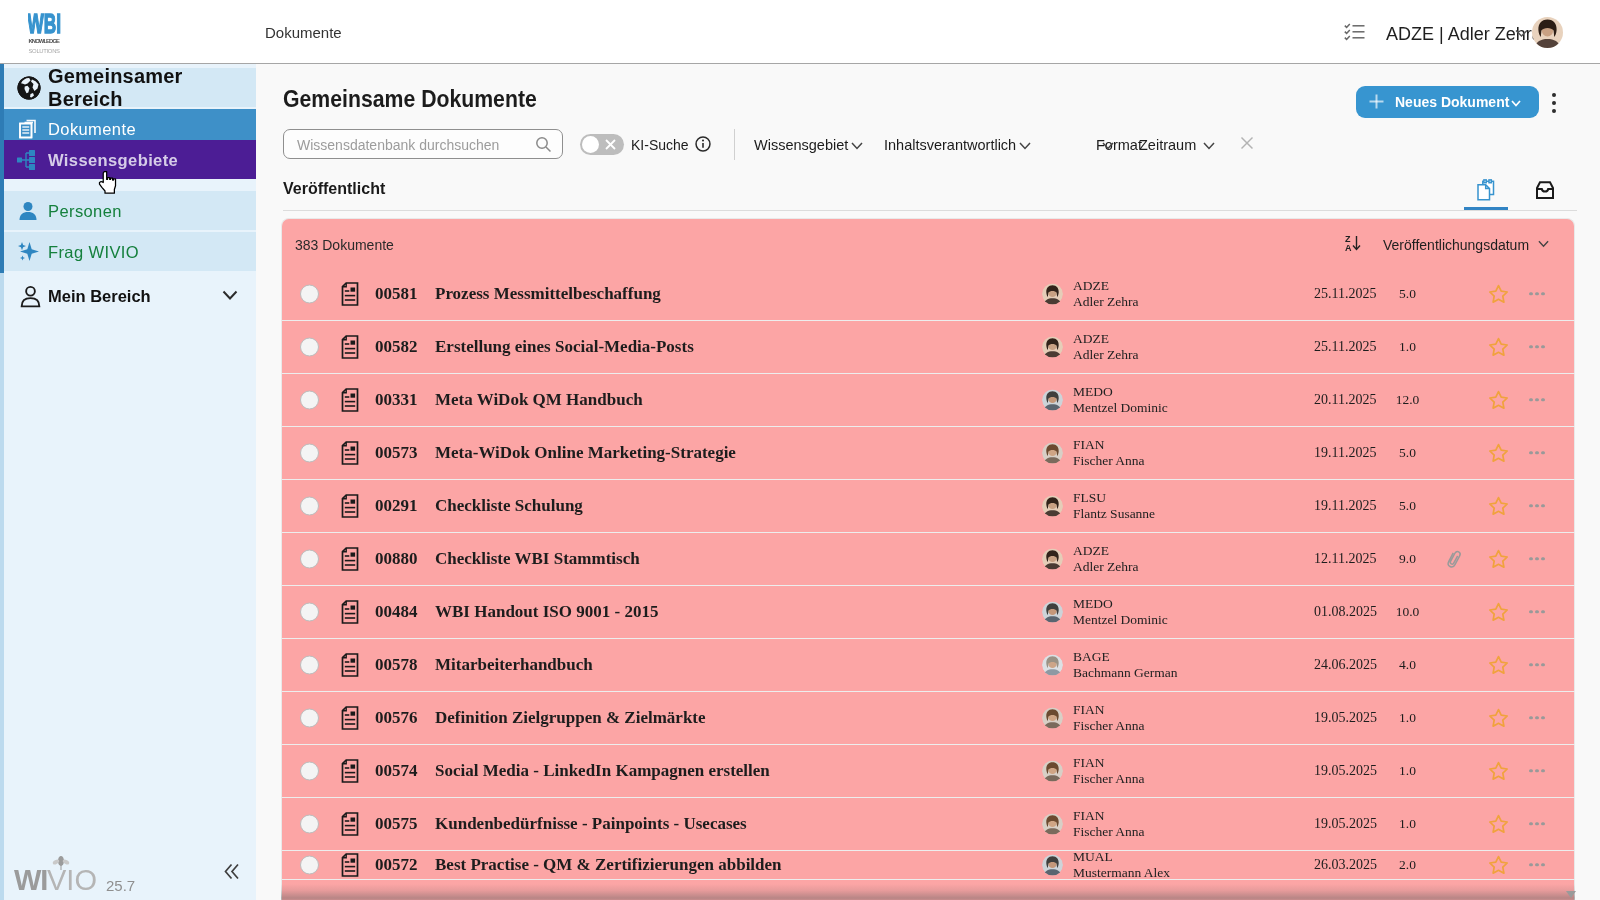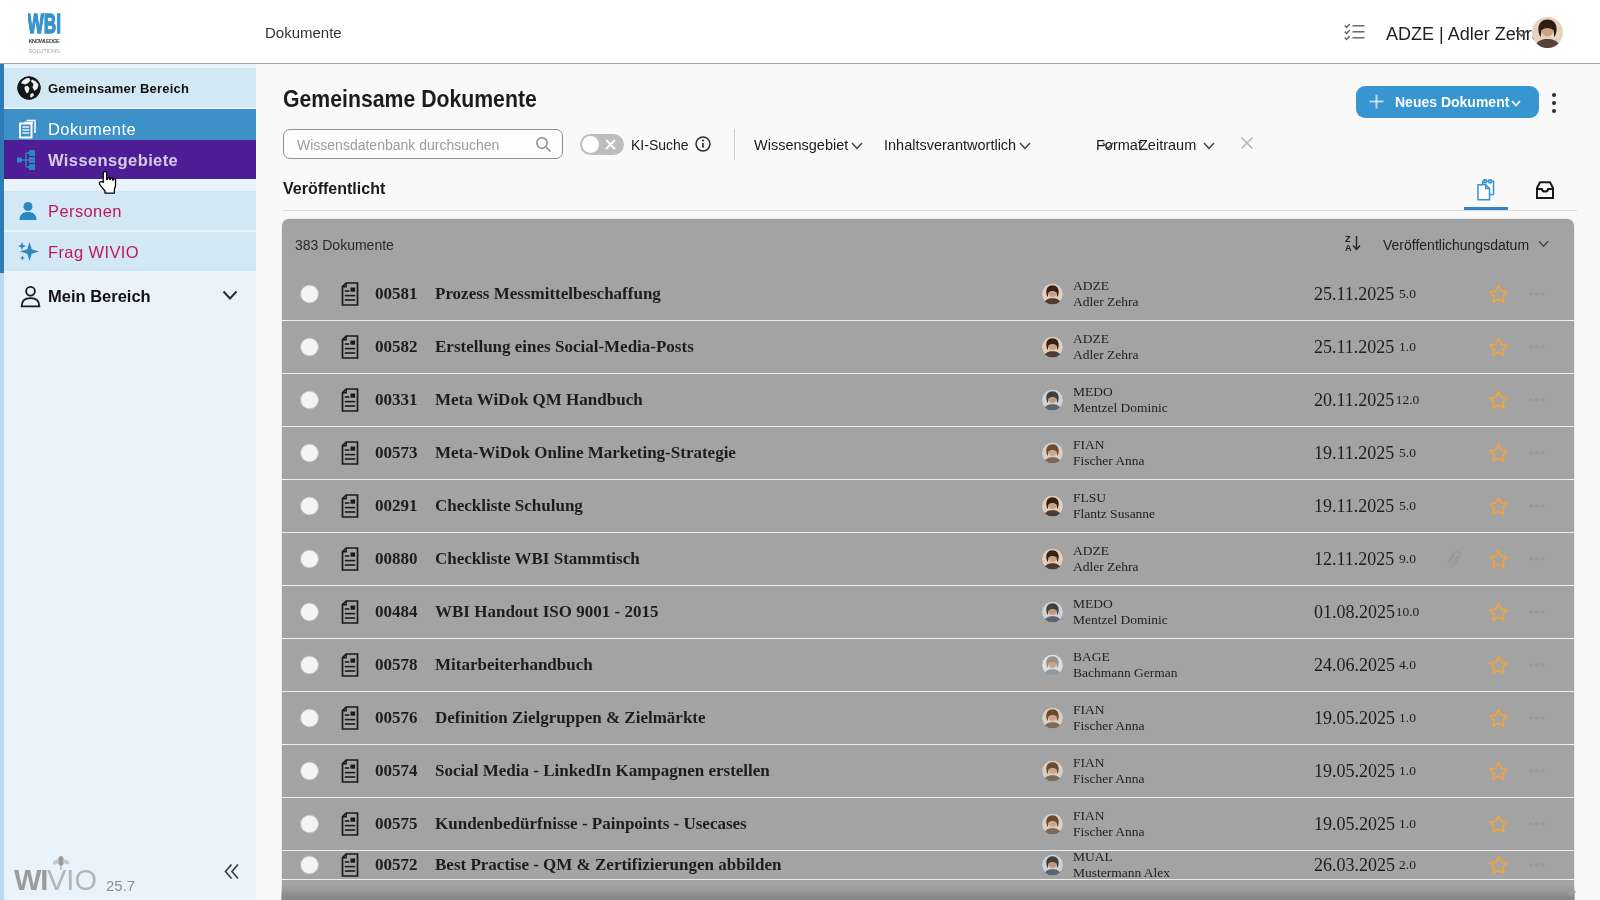--- a/index.html
+++ b/index.html
@@ -10,28 +10,28 @@
 
 #header { position:absolute; left:0; top:0; width:1600px; height:64px; background:#fff; border-bottom:1px solid #a6a6a6; z-index:5; }
 #hdr-title { position:absolute; left:265px; top:24px; font-size:15px; color:#333; }
 #hdr-user { position:absolute; left:1386px; top:23.5px; font-size:18px; color:#1f1f1f; }
 
 
 #sidebar { position:absolute; left:0; top:64px; width:256px; height:836px; background:#e8f3fb; }
 #stripe-dark { position:absolute; left:0; top:0; width:4px; height:209px; background:#2e7cb5; }
 #stripe-light { position:absolute; left:0; top:209px; width:4px; height:627px; background:#bcdaee; }
 .nav { position:absolute; left:4px; width:252px; height:39px; }
-.nav .lbl { position:absolute; left:44px; top:50%; transform:translateY(-50%); font-size:16.5px; letter-spacing:0.4px; color:#be185d; }
+.nav .lbl { position:absolute; left:44px; top:50%; transform:translateY(-50%); font-size:16.5px; letter-spacing:0.4px; color:#15803d; }
 .nav .ico { position:absolute; left:12px; top:50%; transform:translateY(-50%); }
 #nv1 { top:4px;  background:#d3e8f5; }
 #nv2 { top:45px; background:#3e90c8; }
 #nv3 { top:76px; background:#4c1d95;font-weight:bold; }
 #nv4 { top:127px; background:#d3e8f5; }
 #nv5 { top:168px; background:#d3e8f5; }
-#nv1 .lbl { font-weight:bold; color:#111; font-size:13px; letter-spacing:0.2px; }
+#nv1 .lbl { font-weight:bold; color:#111; font-size:20px; letter-spacing:0.2px; }
 #nv2 .lbl { color:#fff; }
 #nv3 .lbl { color:rgba(252,254,255,0.78); }
 #mein { position:absolute; left:4px; top:212px; width:252px; height:40px; }
 #mein .lbl { position:absolute; left:44px; top:50%; transform:translateY(-50%); font-size:16.5px; font-weight:bold; color:#111; }
 #wivio { position:absolute; left:14px; top:790px; width:240px; height:46px; }
 
 
 #main { position:absolute; left:256px; top:64px; width:1344px; height:836px; background:#f9f9f9; }
 h1 { position:absolute; left:27px; top:21px; font-size:24px; font-weight:bold; color:#1c1c1c; transform:scaleX(0.885); transform-origin:left center; white-space:nowrap; }
 #btn-new { position:absolute; left:1100px; top:22px; width:183px; height:32px; background:#3795d0; border-radius:9px; color:#fff; font-size:14px; font-weight:bold; }
@@ -42,32 +42,32 @@
 #toggle { position:absolute; left:324px; top:70px; width:44px; height:21px; background:#bdbdbd; border-radius:11px; }
 #toggle .knob { position:absolute; left:2px; top:2px; width:17px; height:17px; background:#fff; border-radius:50%; }
 #kisuche { position:absolute; left:375px; top:73px; font-size:14px; color:#1c1c1c; }
 #vdiv { position:absolute; left:478px; top:65px; width:1px; height:31px; background:#d0d0d0; }
 .filter { position:absolute; top:73px; font-size:14.5px; color:#1c1c1c; }
 #veroeff { position:absolute; left:27px; top:116px; font-size:16px; font-weight:bold; color:#1a1a1a; }
 #tabline { position:absolute; left:27px; top:145.5px; width:1294px; height:1px; background:#dcdcdc; }
 #tabu { position:absolute; left:1208px; top:143px; width:44px; height:3px; background:#3284c4; }
 
 
-#card { position:absolute; left:25px; top:154px; width:1294px; height:682px; background:#a3a3a3; border:1px solid #e9e9e9; border-bottom:none; border-radius:8px 8px 0 0; }
+#card { position:absolute; left:25px; top:154px; width:1294px; height:682px; background:#fca5a5; border:1px solid #e9e9e9; border-bottom:none; border-radius:8px 8px 0 0; }
 #card-h { position:absolute; left:0; top:0; width:100%; height:49px; }
 #cnt { position:absolute; left:13px; top:18px; font-size:14px; color:#2a2a2a; }
 #sortlbl { position:absolute; left:1101px; top:18px; font-size:14px; color:#1f1f1f; }
 .row { position:absolute; left:0; width:1293px; height:53.3px; border-bottom:1px solid #ededed;font-family:Liberation Serif, serif; }
 .radio { position:absolute; left:18px; top:50%; transform:translateY(-50%); width:19px; height:19px; border-radius:50%; border:1px solid #bdbdbd; background:#f4f4f4; }
 .dicon { position:absolute; left:58px; top:50%; transform:translateY(-50%); }
 .num { position:absolute; left:93px; top:50%; transform:translateY(-50%); font-size:17px; font-weight:bold; color:#1d1d1d; }
 .title { position:absolute; left:153px; top:50%; transform:translateY(-50%); font-size:17px; font-weight:bold; color:#1d1d1d; }
 .avatar { position:absolute; left:760px; top:50%; transform:translateY(-50%); width:21px; height:21px; border-radius:50%; overflow:hidden; }
 .who { position:absolute; left:791px; top:50%; transform:translateY(-50%); font-size:13.5px; color:#222; line-height:16px; }
-.date { position:absolute; left:1032px; top:50%; transform:translateY(-50%); font-size:18px; color:#1d1d1d; }
+.date { position:absolute; left:1032px; top:50%; transform:translateY(-50%); font-size:14px; color:#1d1d1d; }
 .ver { position:absolute; left:1100px; width:51px; text-align:center; top:50%; transform:translateY(-50%); font-size:13.5px; color:#1d1d1d; }
 .clip { position:absolute; left:1163px; top:50%; transform:translateY(-50%) rotate(28deg); }
 .star { position:absolute; left:1206px; top:50%; transform:translateY(-50%); }
 .dots { position:absolute; left:1247px; top:50%; transform:translateY(-50%); display:flex; gap:2.5px; }
 .dots i { width:3.6px; height:3.6px; border-radius:50%; background:#999; }
 #botgrad { position:absolute; left:25px; top:820px; width:1294px; height:16px; background:linear-gradient(to bottom, rgba(90,90,90,0) 0%, rgba(90,90,90,0.13) 40%, rgba(90,90,90,0.42) 88%, rgba(90,90,90,0.32) 100%); }
 </style>
 </head>
 <body>
 

